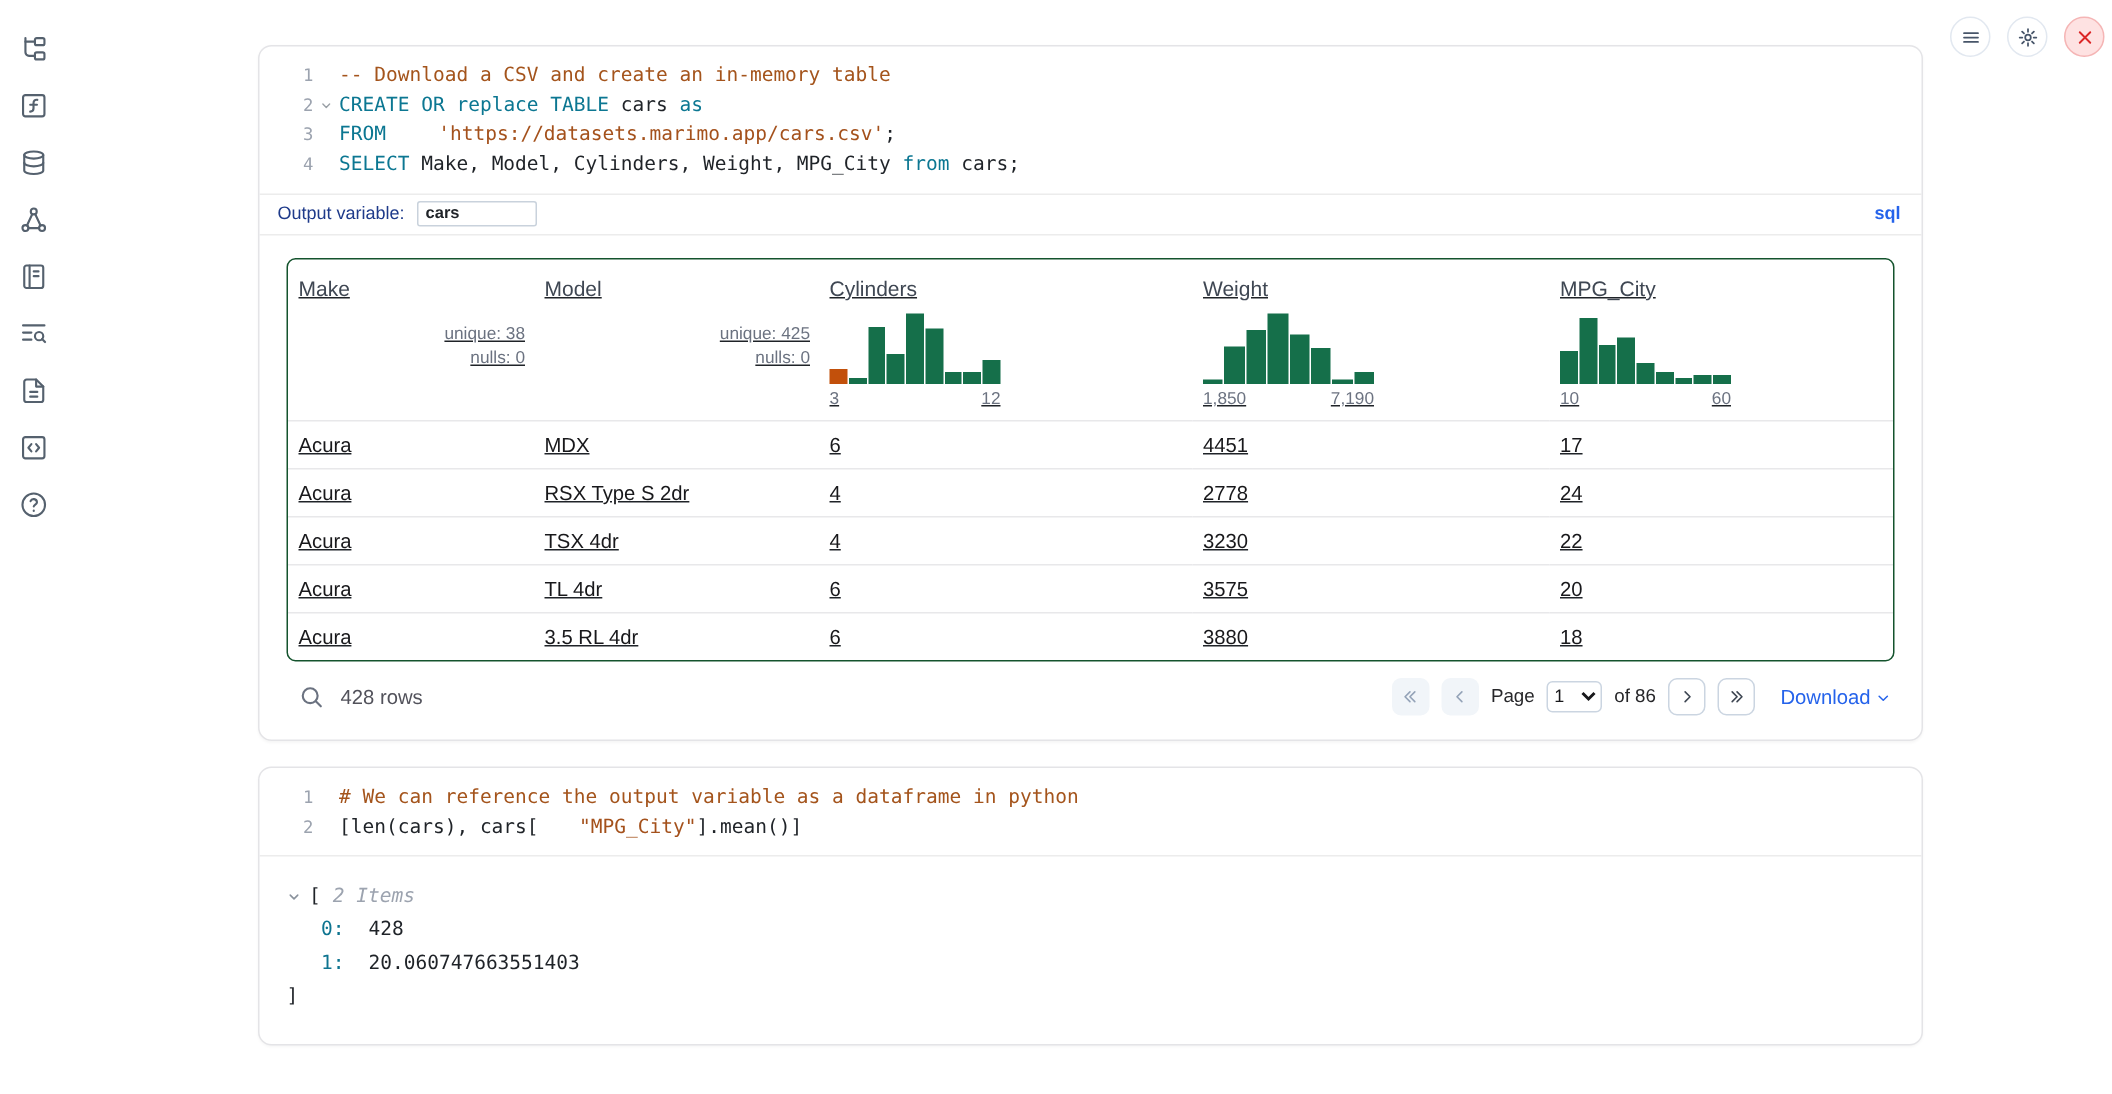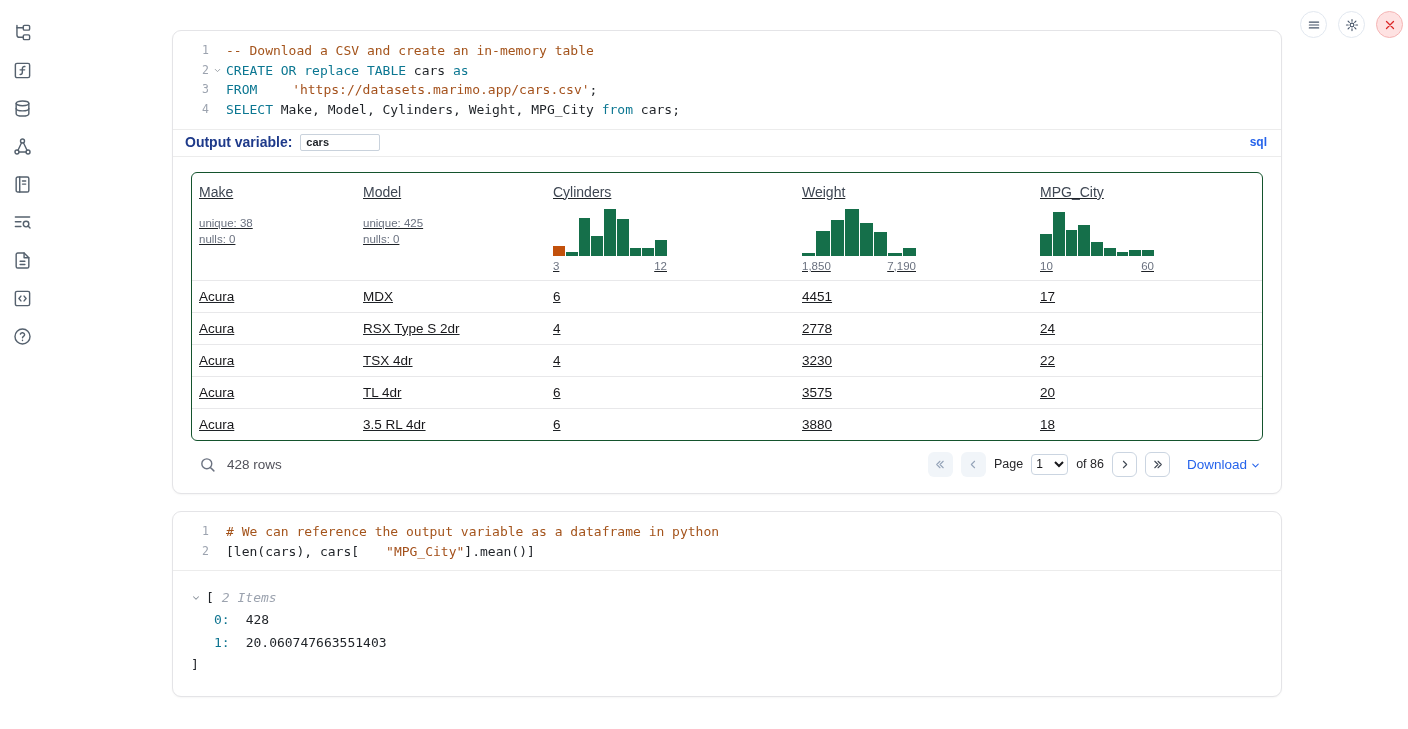--- a/index.html
+++ b/index.html
@@ -37,33 +37,33 @@
   .code-text { white-space: pre; }
   .tok-comment { color: var(--comment); text-align: right; }
   .tok-keyword { color: var(--keyword); }
   .tok-string  { color: var(--string); margin-left: 27px; }
   .tok-plain   { color: #1f2328; }
 
   
   .outvar-bar { display: flex; align-items: center; gap: 8px;
     border-top: 1px solid #ececec; border-bottom: 1px solid #ececec;
     padding: 4px 14px 5px 12px; }
-  .outvar-label { font-size: 14px; font-weight: 700; color: var(--outvar-label); }
+  .outvar-label { font-size: 12px; font-weight: 400; color: var(--outvar-label); }
   .outvar-input { width: 80px; height: 17px; border: 1px solid #c9d2dc; border-radius: 2px;
     font-family: "Liberation Sans", sans-serif; font-size: 11px; font-weight: 700;
     color: #1f2328; padding: 0 5px; }
   .lang-badge { margin-left: auto; color: var(--accent-blue); font-size: 12px; font-weight: 600; }
 
   
   .cell-output { padding: 15px 18px 16px; }
   .table-box { border: 1px solid #14532d; border-radius: 6px; overflow: hidden; text-decoration: underline; }
   table { width: 100%; border-collapse: collapse; table-layout: fixed; }
   th { text-align: left; vertical-align: top; padding: 11px 6px 8px 7px; font-weight: 400; }
   .col-name { font-size: 14px; color: #3f4753; cursor: pointer; }
-  .col-stats { margin-top: 15px; font-size: 11.5px; color: #6b7280; line-height: 16.5px; }
+  .col-stats { margin-top: 15px; font-size: 11.5px; color: #6b7280; line-height: 16.5px; text-align: right; }
   .hist-wrap { margin-top: 6px; width: 114px; }
   .hist { height: 50px; display: flex; align-items: flex-end; gap: 1px; }
   .bar { flex: 1; background: var(--hist-green); }
   .bar.accent { background: var(--hist-orange); }
   .hist-labels { display: flex; justify-content: space-between; font-size: 11.5px;
     color: #6b7280; margin-top: 4px; }
   td { border-top: 1px solid #e8e8ea; padding: 8px 6px 8px 7px; font-size: 13.5px; color: #18181b; }
 
   
   .table-footer { display: flex; align-items: center; margin-top: 11px; padding: 0 2px 0 8px; }

